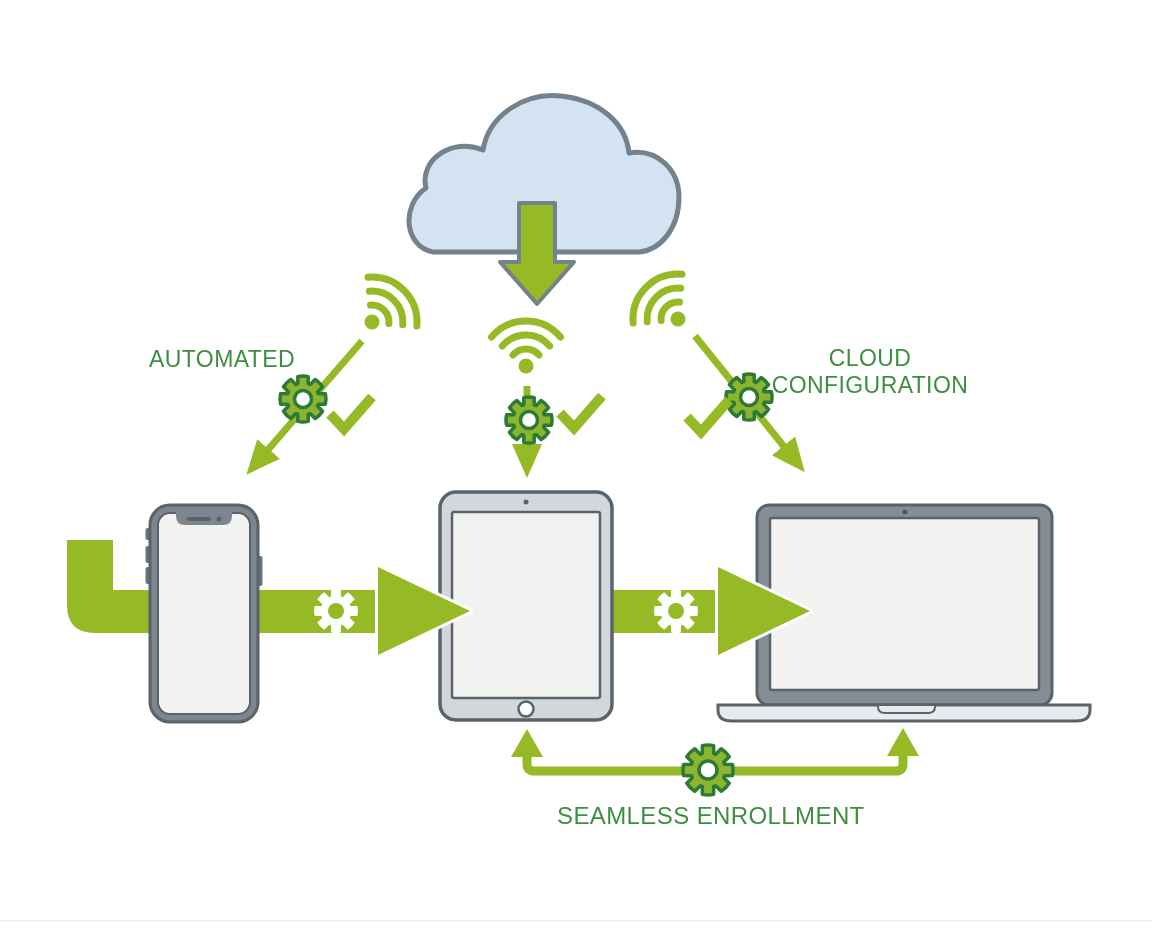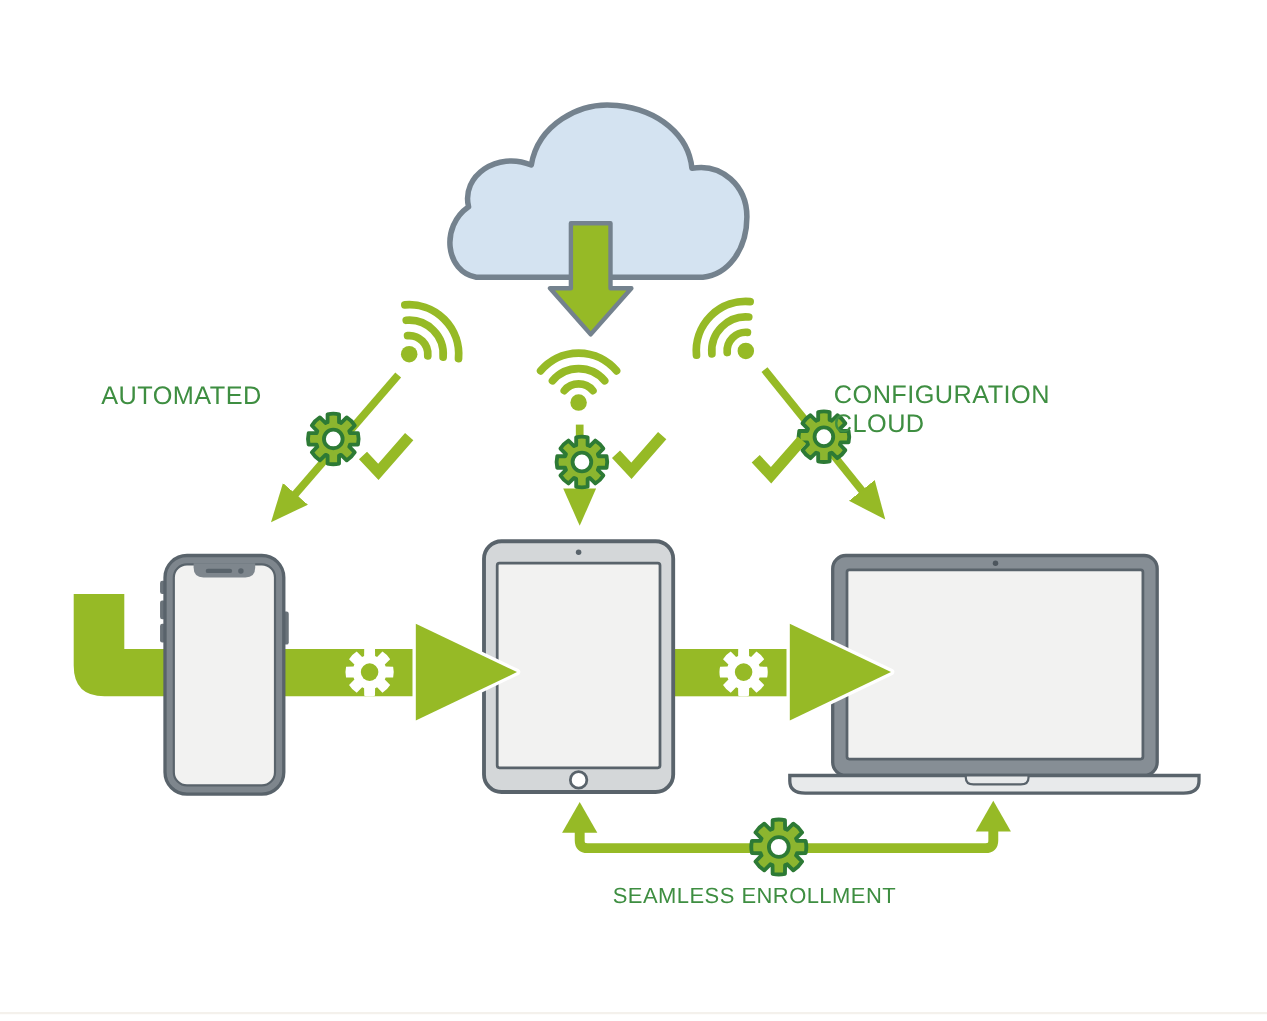--- a/index.html
+++ b/index.html
@@ -9,26 +9,26 @@
     background:var(--background,#fff);
     font-family:"Liberation Sans",sans-serif;
     overflow:hidden;
   }
   #diagram-svg{position:absolute;left:0;top:0;}
   .label{
     position:absolute;
     color:var(--text_green,#3e8e41);
     font-size:23px;
     line-height:27px;
-    text-align:left;
+    text-align:center;
     letter-spacing:.4px;
     white-space:nowrap;
   }
   .label span{display:block;}
-  #seamless-label{font-size:20px;}
+  #seamless-label{font-size:24px;}
   #bottom-artifact{
     position:absolute;left:0;top:920px;width:1152px;height:2px;
     background:#f1ede7;opacity:.8;
   }
 </style>
 </head>
 <body>
 
 <div id="stage">
 
@@ -138,20 +138,20 @@
       <path class="gear-shape" fill="var(--gear_fill)" stroke="var(--gear_outline)" stroke-width="3.5" stroke-linejoin="round" d="M16.5 -5.7 L24.4 -5.6 A25 25 0 0 1 24.4 5.6 L16.5 5.7 A17.5 17.5 0 0 1 15.7 7.7 L15.7 7.7 L21.2 13.2 A25 25 0 0 1 13.2 21.2 L7.7 15.7 A17.5 17.5 0 0 1 5.7 16.5 L5.7 16.5 L5.6 24.4 A25 25 0 0 1 -5.6 24.4 L-5.7 16.5 A17.5 17.5 0 0 1 -7.7 15.7 L-7.7 15.7 L-13.2 21.2 A25 25 0 0 1 -21.2 13.2 L-15.7 7.7 A17.5 17.5 0 0 1 -16.5 5.7 L-16.5 5.7 L-24.4 5.6 A25 25 0 0 1 -24.4 -5.6 L-16.5 -5.7 A17.5 17.5 0 0 1 -15.7 -7.7 L-15.7 -7.7 L-21.2 -13.2 A25 25 0 0 1 -13.2 -21.2 L-7.7 -15.7 A17.5 17.5 0 0 1 -5.7 -16.5 L-5.7 -16.5 L-5.6 -24.4 A25 25 0 0 1 5.6 -24.4 L5.7 -16.5 A17.5 17.5 0 0 1 7.7 -15.7 L7.7 -15.7 L13.2 -21.2 A25 25 0 0 1 21.2 -13.2 L15.7 -7.7 A17.5 17.5 0 0 1 16.5 -5.7 Z"></path>
       <circle r="9" fill="#ffffff" stroke="var(--gear_outline)" stroke-width="3.5"></circle>
     </g>
   </svg>
 
   <div class="label" id="automated-label" style="left:92px;top:346px;width:260px;">
     <span>AUTOMATED</span>
   </div>
 
   <div class="label" id="cloudcfg-label" style="left:758px;top:345px;width:224px;">
+    <span>CLOUD</span>
     <span>CONFIGURATION</span>
-    <span>CLOUD</span>
   </div>
 
   <div class="label" id="seamless-label" style="left:557px;top:802px;width:300px;">SEAMLESS ENROLLMENT</div>
 
   <div id="bottom-artifact"></div>
 </div>
 
 </body></html>

